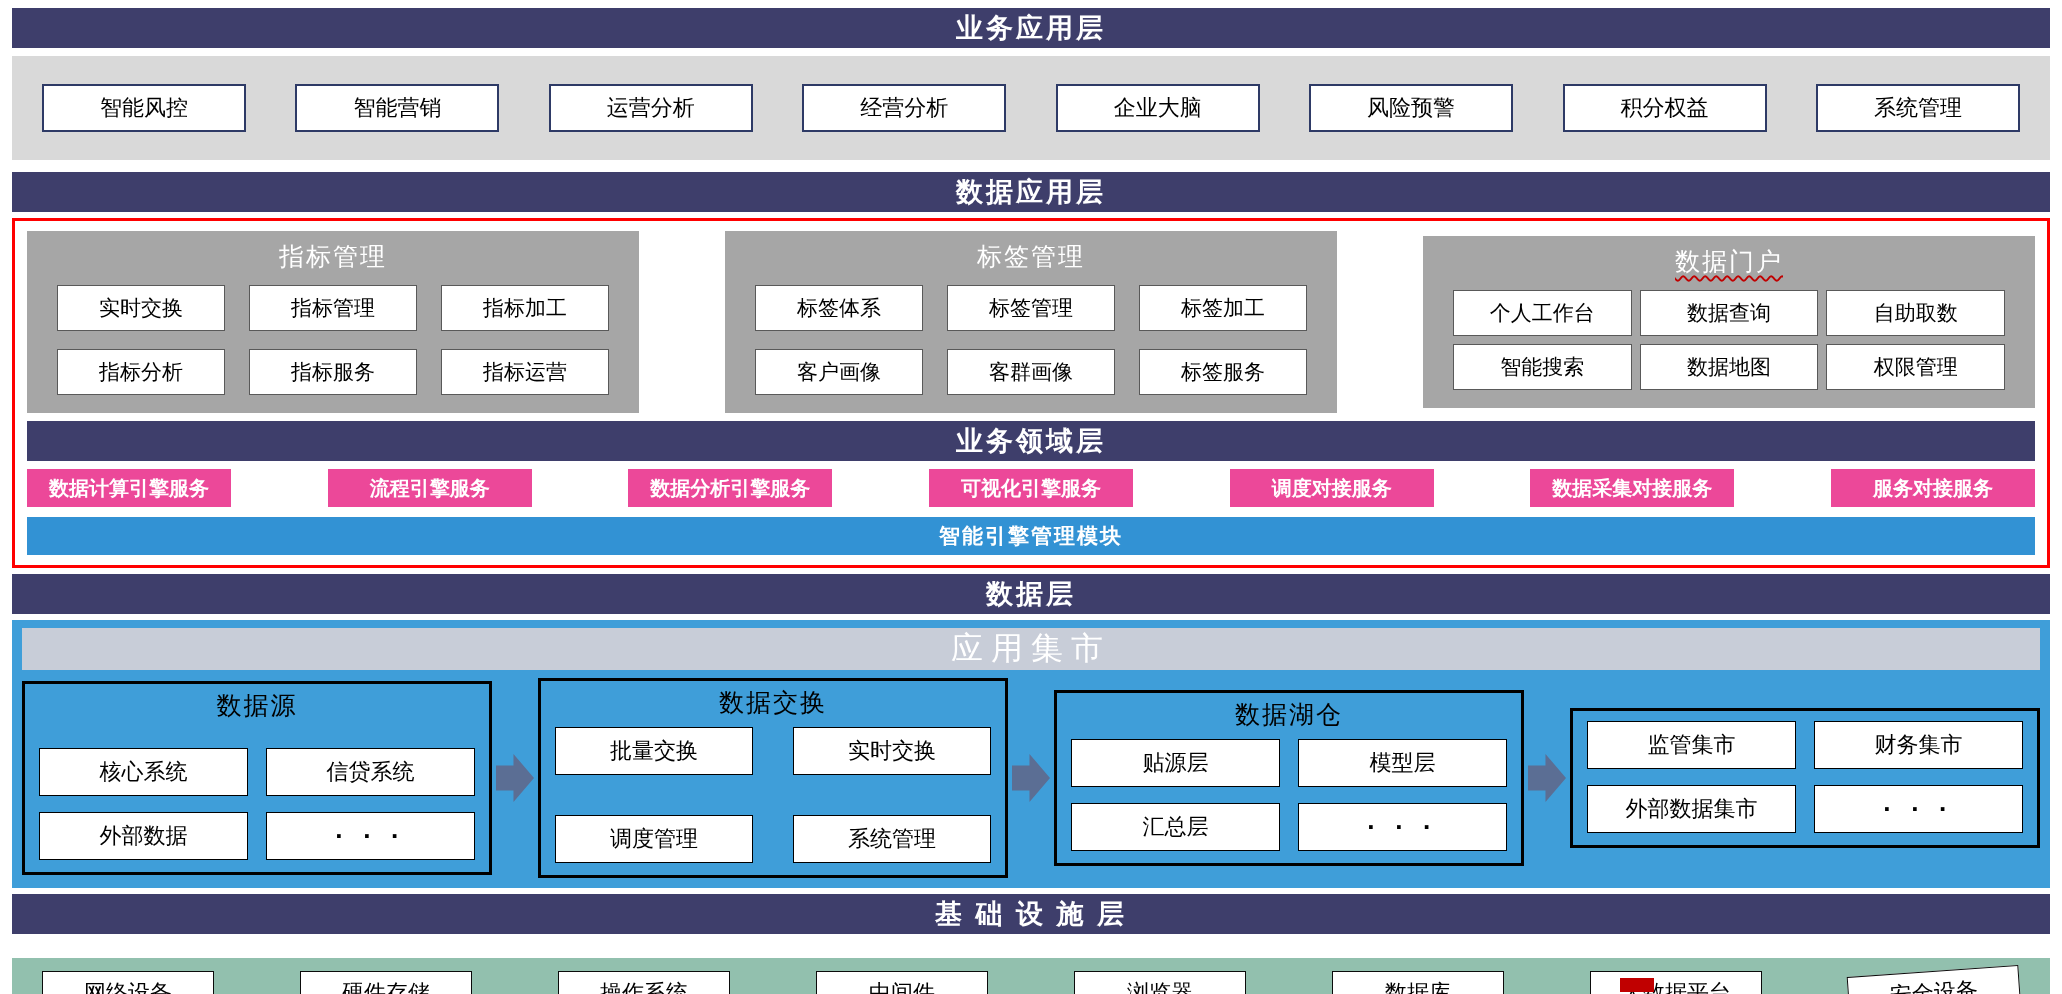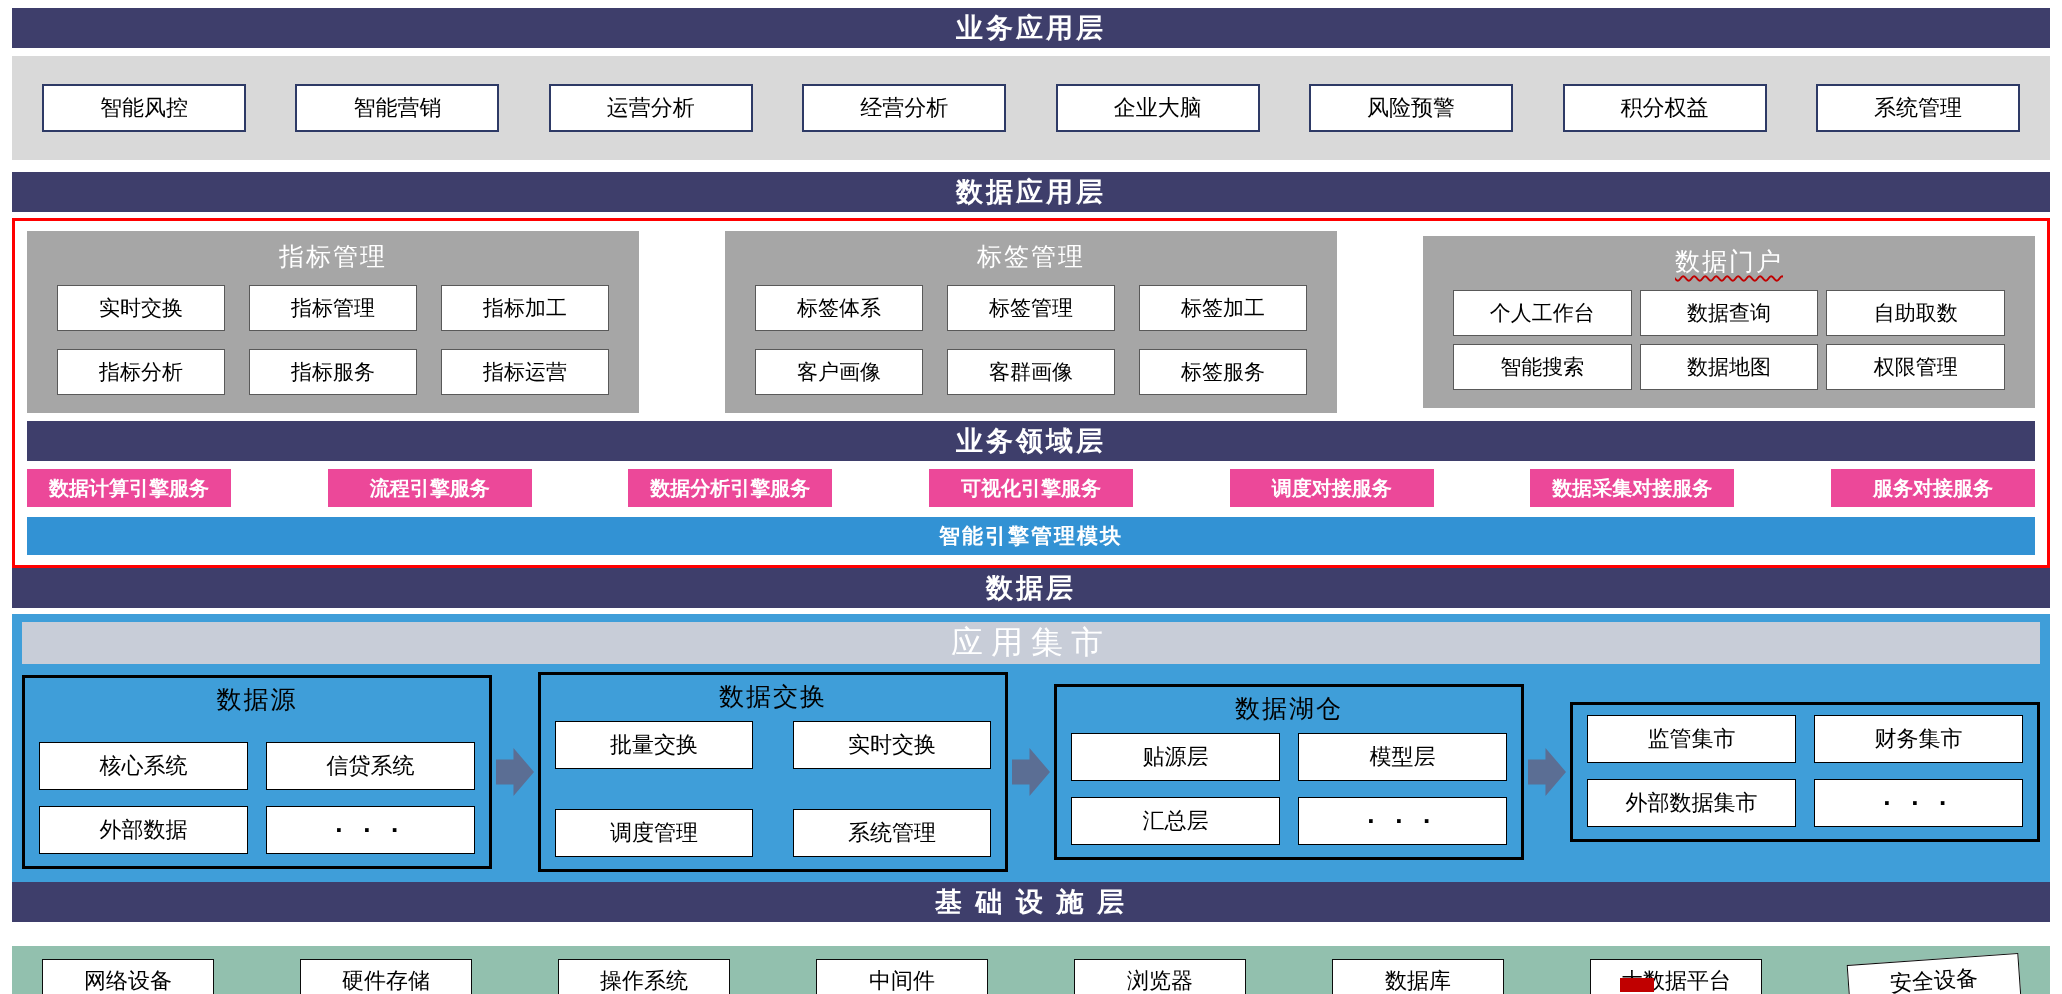--- a/index.html
+++ b/index.html
@@ -29,21 +29,21 @@
   }
   .navy-box {
     width: 204px; height: 48px; background: #fff;
     border: 2px solid #2E3A66;
     display: flex; align-items: center; justify-content: center;
     font-size: 22px;
   }
 
   .mt12 { margin-top: 12px; }
   .mt8  { margin-top: 8px; }
-  .mt6  { }
+  .mt6  { margin-top: 6px; }
 
   
   .red-frame {
     margin-top: 6px; border: 3px solid #FF0000;
     padding: 10px 12px; display: flex; flex-direction: column;
   }
   .gpanels { display: flex; justify-content: space-between; align-items: center; }
   .gpanel { width: 612px; background: #A6A6A6; padding: 8px 30px 18px; }
   .gpanel-title {
     height: 36px; line-height: 36px; text-align: center;

